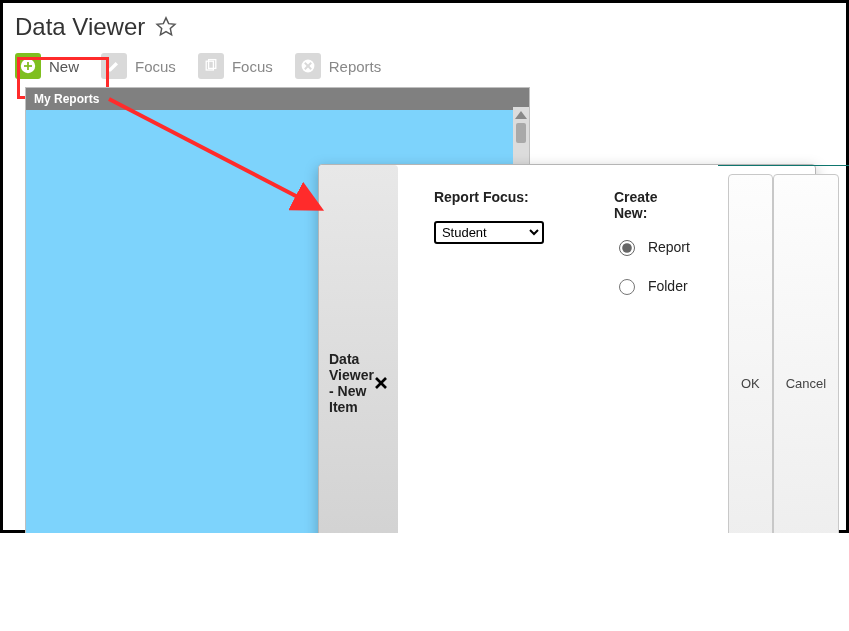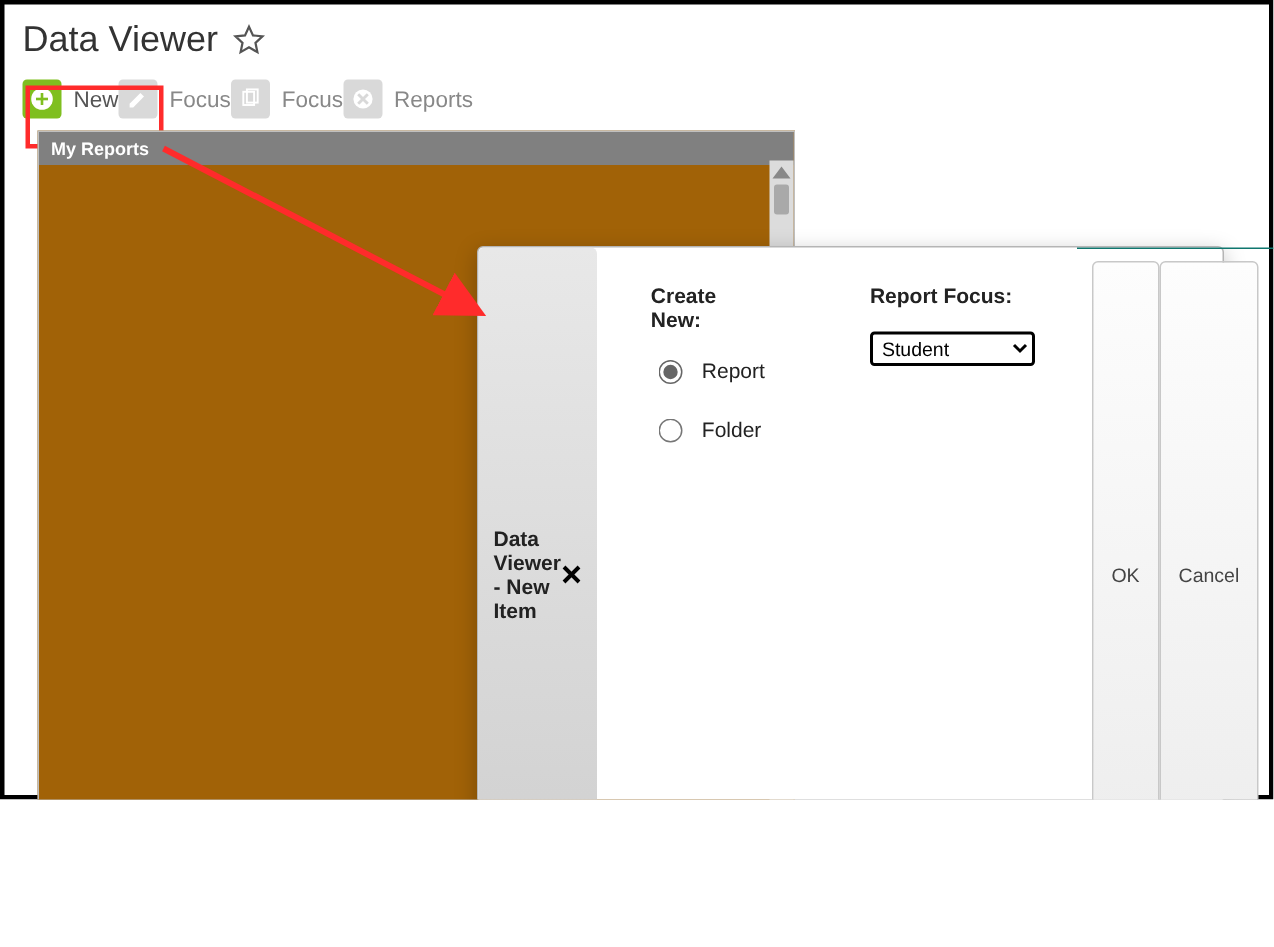--- a/index.html
+++ b/index.html
@@ -24,20 +24,21 @@
   }
   .page-title {
     font-size: 24px;
     color: #333;
     font-weight: 400;
   }
   .star-icon svg { width: 22px; height: 22px; display: block; }
 
   .toolbar {
     display: flex;
+    gap: 22px;
     padding: 2px 4px 8px 4px;
   }
   .tb-btn {
     display: inline-flex;
     align-items: center;
     gap: 8px;
     cursor: pointer;
     color: #888;
     font-size: 15px;
   }
@@ -69,21 +70,21 @@
   .panel-area {
     position: relative;
     height: 520px;
   }
   .reports-panel {
     position: absolute;
     left: 14px;
     top: 0;
     width: 505px;
     height: 518px;
-    background: #a16207;
+    background: #7dd3fc;
     border: 1px solid #bfbfbf;
   }
   .panel-header {
     background: #808080;
     color: #fff;
     font-size: 12px;
     font-weight: bold;
     padding: 4px 8px;
   }
   .scroll-col {
@@ -272,36 +273,36 @@
       <span class="close-btn">
         <svg viewBox="0 0 14 14">
             <line x1="2" y1="2" x2="12" y2="12" stroke="#000" stroke-width="2.6"></line>
             <line x1="12" y1="2" x2="2" y2="12" stroke="#000" stroke-width="2.6"></line>
           </svg>
       </span>
     </div>
 
     <div class="dialog-body">
       <div class="col">
+        <div class="section-label">Report Focus:</div>
+        <select class="focus-select">
+          <option>Student</option>
+        </select>
+      </div>
+      <div class="col">
         <div class="section-label">Create New:</div>
         <label class="radio-row">
           <input type="radio" name="createnew" checked="" style="">
           <span>Report</span>
         </label>
         <label class="radio-row">
           <input type="radio" name="createnew" style="">
           <span>Folder</span>
         </label>
       </div>
-      <div class="col">
-        <div class="section-label">Report Focus:</div>
-        <select class="focus-select">
-          <option>Student</option>
-        </select>
-      </div>
     </div>
 
     <div class="dialog-footer">
       <button class="dlg-btn">OK</button>
       <button class="dlg-btn">Cancel</button>
     </div>
   </div>
 
   <svg class="arrow-svg">
     <defs>

